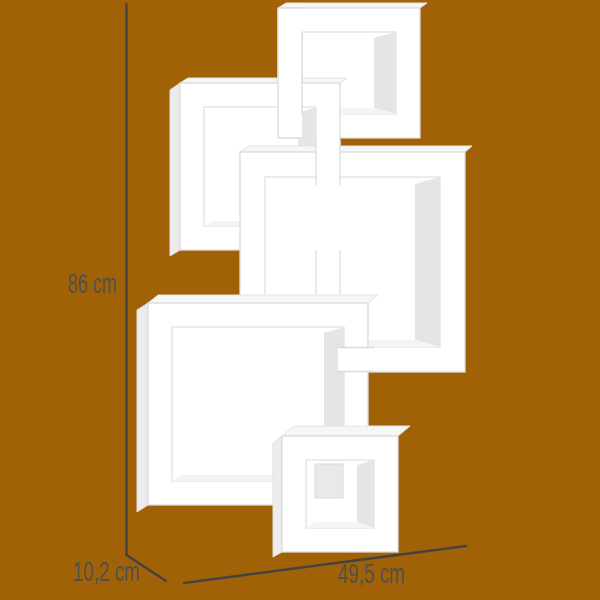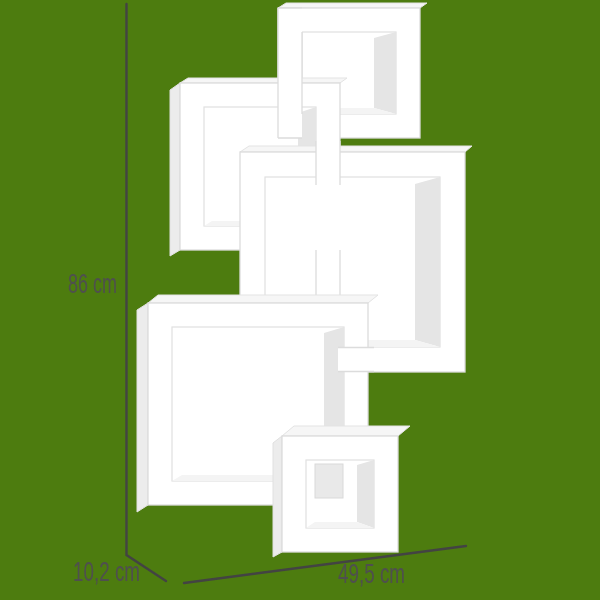--- a/index.html
+++ b/index.html
@@ -1,20 +1,20 @@
 <!DOCTYPE html>
 <html><head>
 <meta charset="utf-8">
 <style>
   html, body { margin: 0; padding: 0; background: #ffffff; }
   .stage {
     position: relative;
     width: 600px;
     height: 600px;
-    background: #4d7c0f;
+    background: #a16207;
     overflow: hidden;
     font-family: "Liberation Sans", sans-serif;
   }
   svg { display: block; }
   .frame-fill   { fill: #ffffff; stroke: #dcdcdc; stroke-width: 1.3; }
   .opening      { fill: #ffffff; stroke: #e0e0e0; stroke-width: 1.2; }
   .sliver       { fill: #f6f6f6; stroke: #e3e3e3; stroke-width: 1; }
   .sideface     { fill: #ececec; stroke: #e0e0e0; stroke-width: 1; }
   .innerright   { fill: #e5e5e5; stroke: none; }
   .floorface    { fill: #f4f4f4; stroke: none; }

